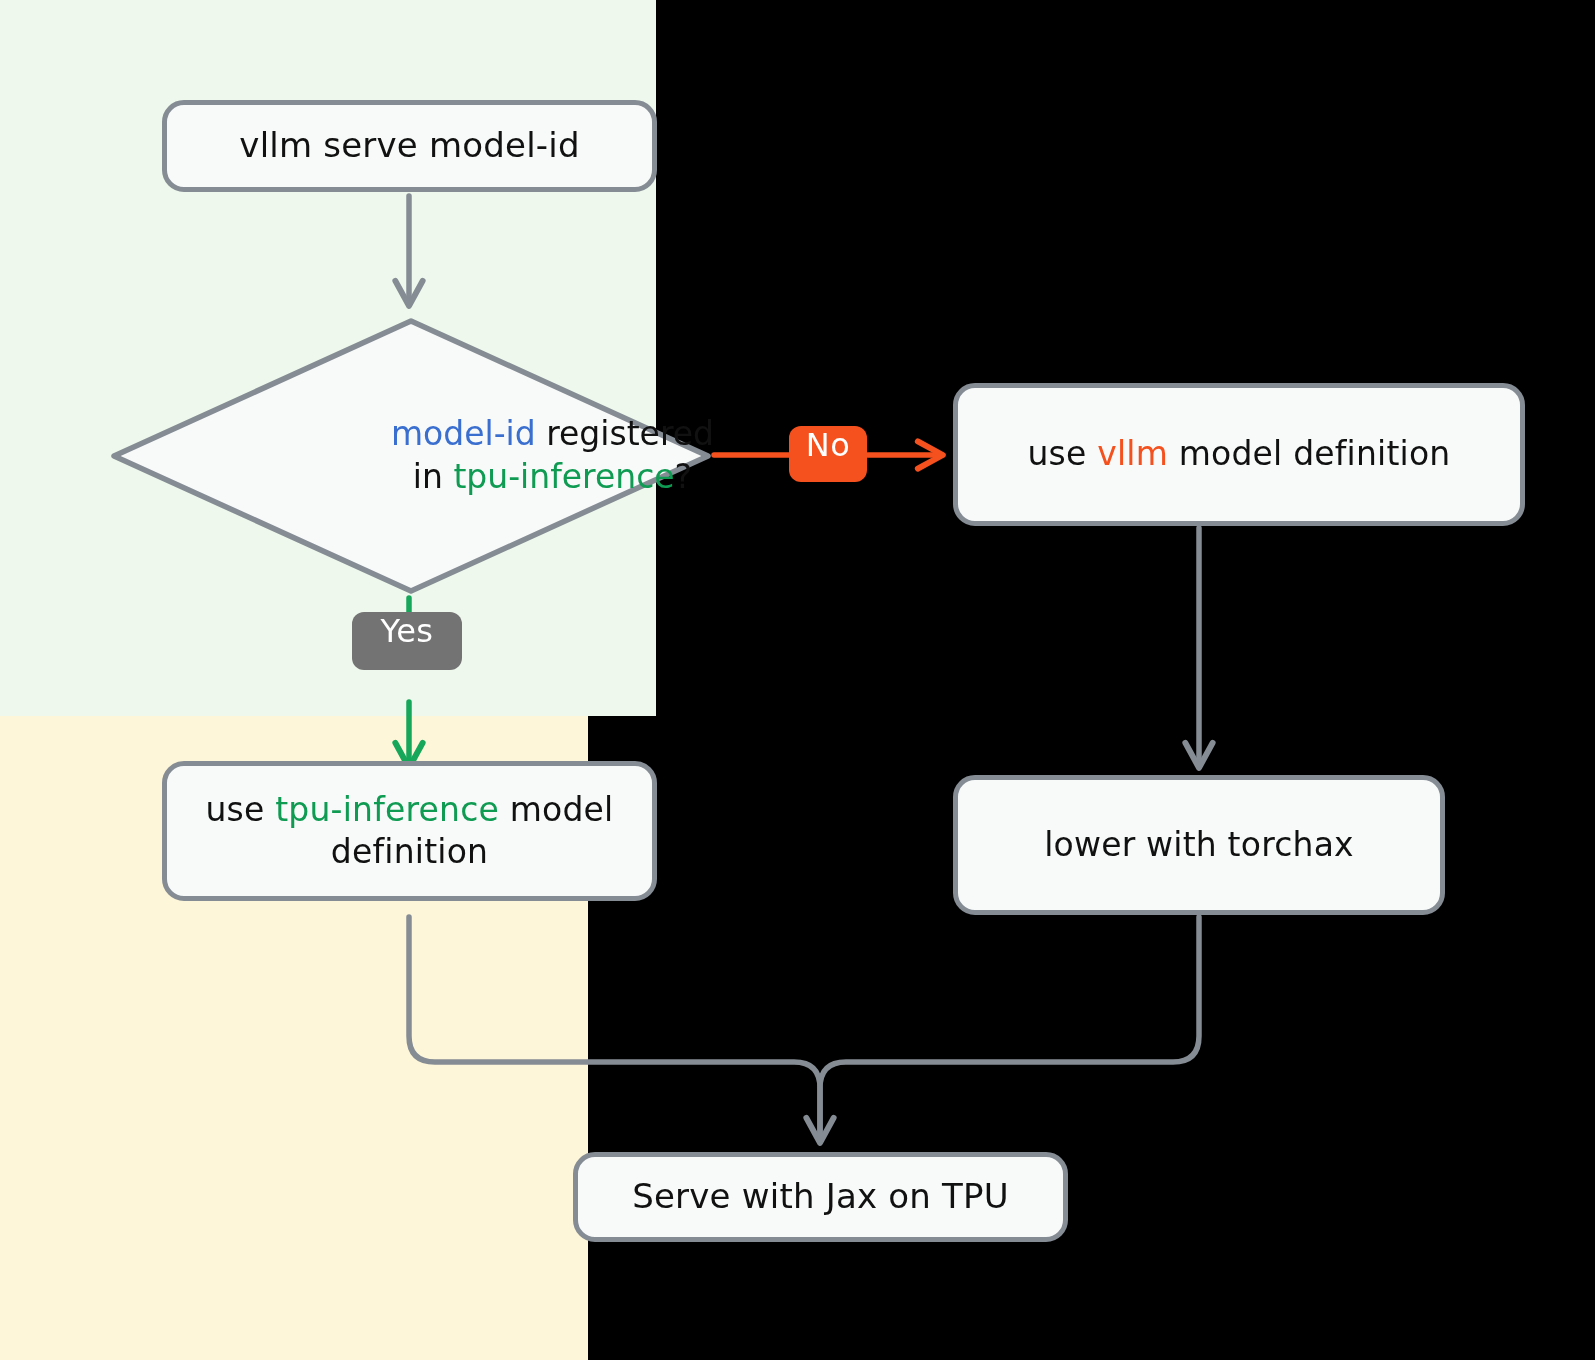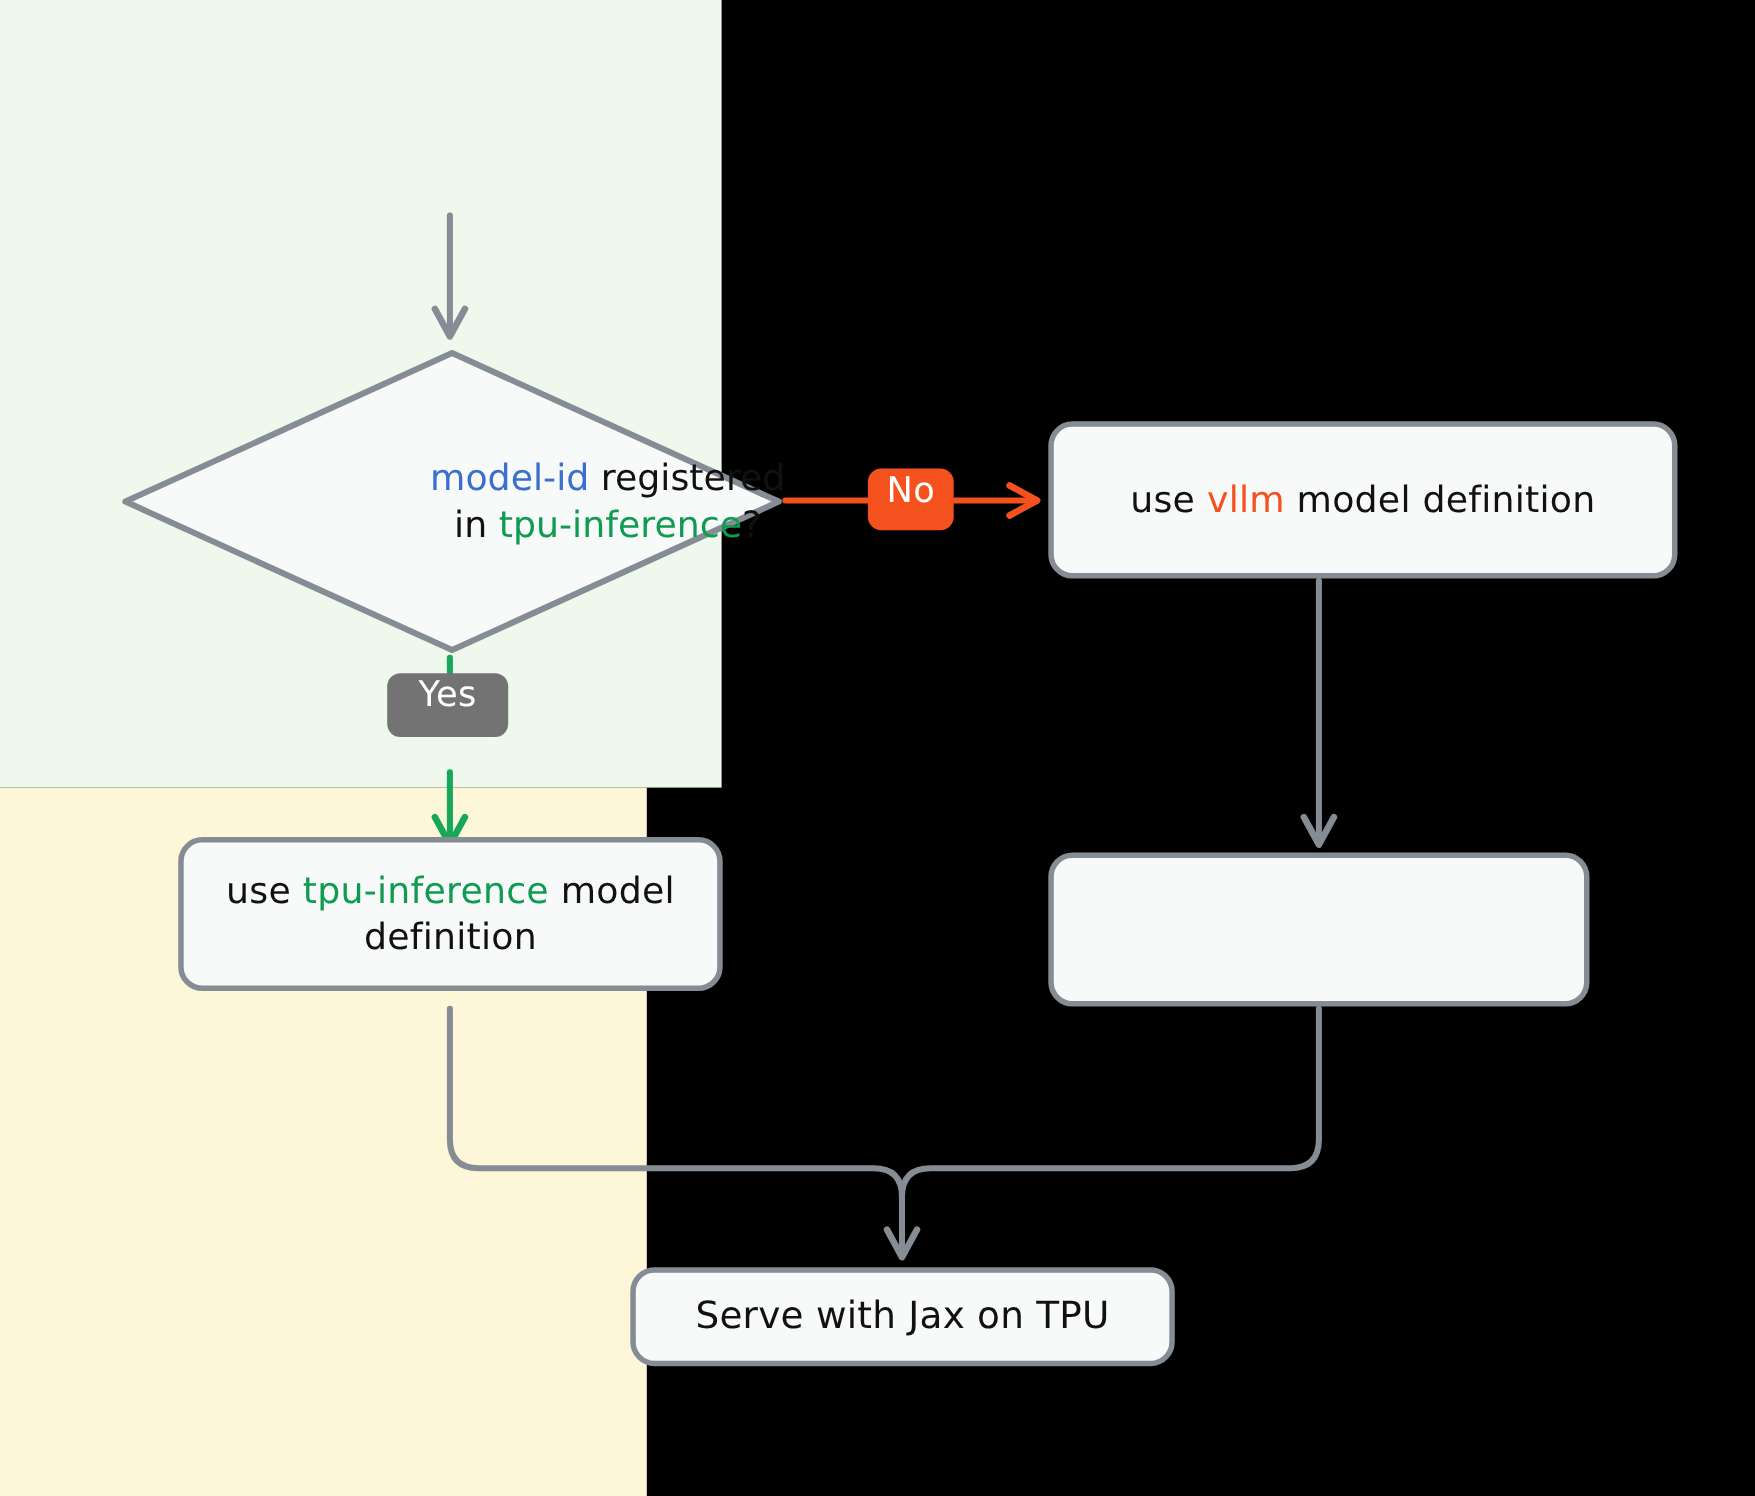--- a/index.html
+++ b/index.html
@@ -121,20 +121,23 @@
     <path d="M409,598 L409,644" fill="none" stroke="#16a75a" stroke-width="5.5" stroke-linecap="round"></path>
     <path d="M409,702 L409,765" fill="none" stroke="#16a75a" stroke-width="5.5" stroke-linecap="round" marker-end="url(#arrow-green)"></path>
 
     <path d="M1199,528 L1199,765" fill="none" stroke="#858c94" stroke-width="5.5" stroke-linecap="round" marker-end="url(#arrow-gray)"></path>
 
     <path d="M409,917 L409,1036 Q409,1062 435,1062 L794,1062 Q820,1062 820,1088 L820,1140" fill="none" stroke="#858c94" stroke-width="5.5" stroke-linecap="round" stroke-linejoin="round" marker-end="url(#arrow-gray)"></path>
 
     <path d="M1199,917 L1199,1036 Q1199,1062 1173,1062 L846,1062 Q820,1062 820,1088 L820,1140" fill="none" stroke="#858c94" stroke-width="5.5" stroke-linecap="round" stroke-linejoin="round"></path>
   </svg>
 
+  <div class="node" id="node-start">
+    <span>vllm serve model-id</span>
+  </div>
 
   <div id="node-decision">
     <svg class="dia-svg" viewBox="0 0 606 282" preserveAspectRatio="none">
       <path d="M303 6 L600 141 L303 276 L6 141 Z" fill="#f8fafa" stroke="#858c94" stroke-width="5.5" stroke-linejoin="round"></path>
     </svg>
     <div class="dia-text">
       <span>
         <span class="tok-blue">model-id</span><span> registered</span><br>
         <span>in </span><span class="tok-green">tpu-inference</span><span>?</span>
       </span>
@@ -156,21 +159,21 @@
   </div>
 
   <div class="node" id="node-right-1">
     <span>
       <span>use </span><span class="tok-orange">vllm</span><span> model definition</span>
     </span>
   </div>
 
   <div class="node" id="node-right-2">
     <span>
-      <br>
+      <span>lower with torchax</span><br>
     </span>
   </div>
 
   <div class="node" id="node-end">
     <span>Serve with Jax on TPU</span>
   </div>
 
 </div>
 
 </body></html>

